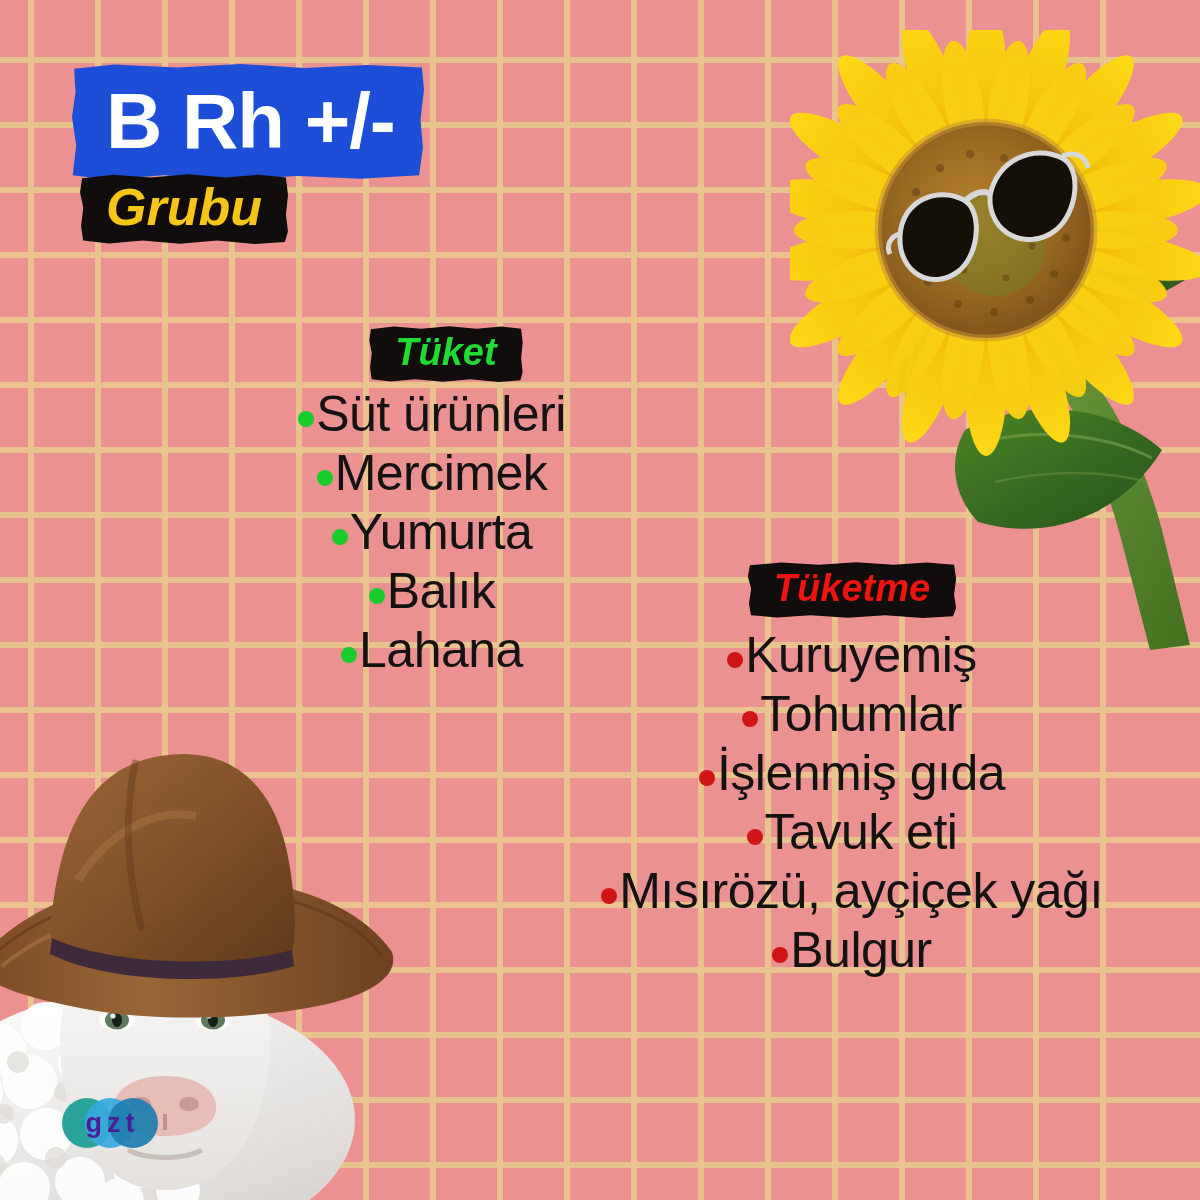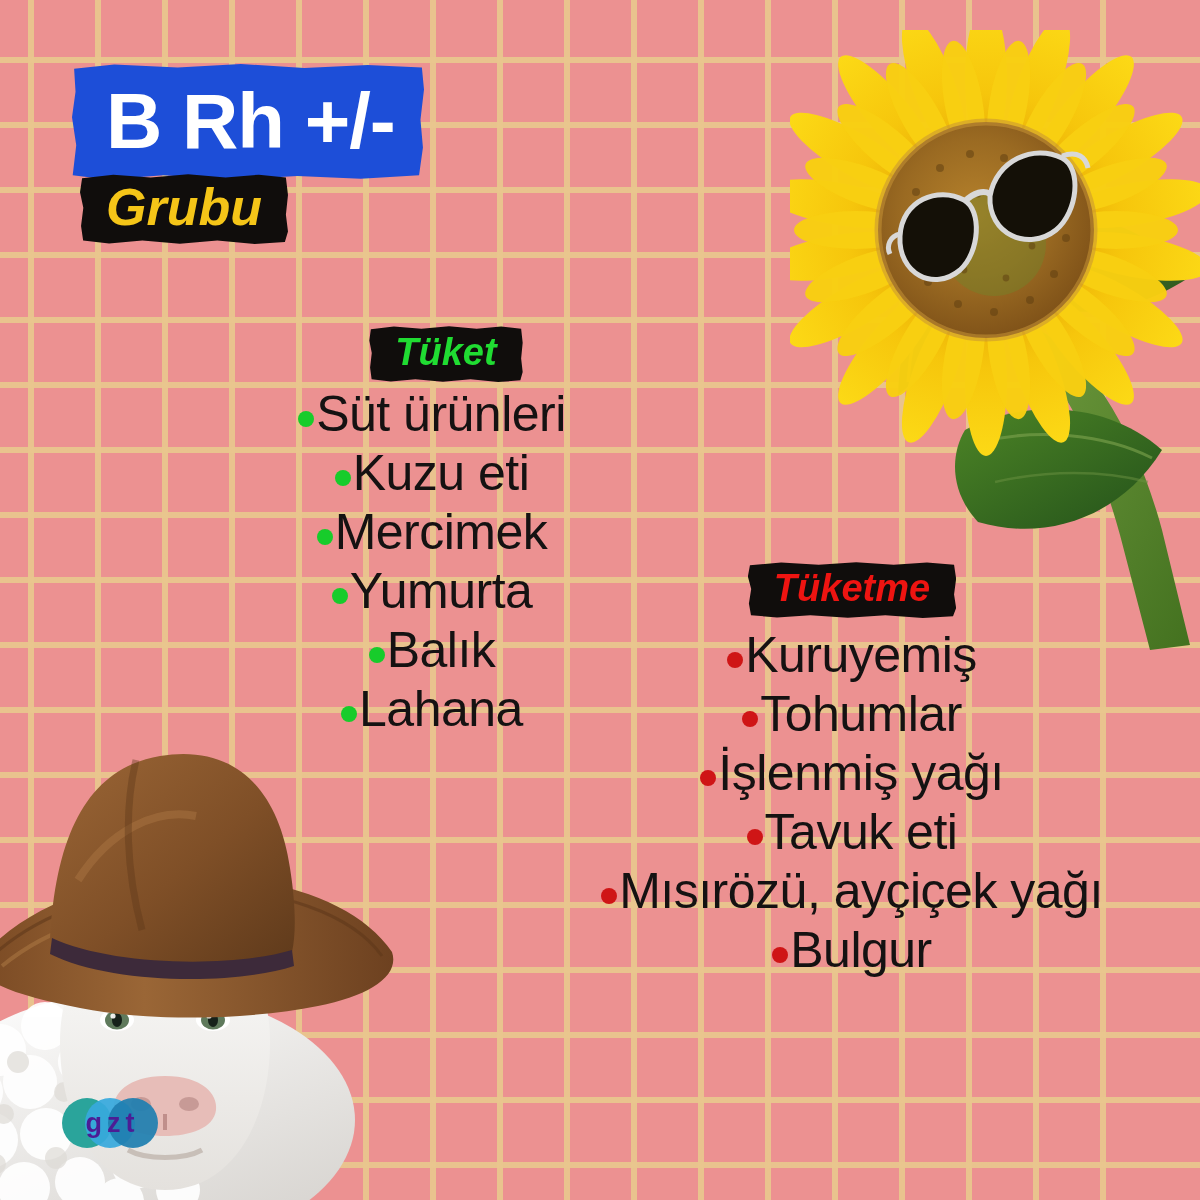--- a/index.html
+++ b/index.html
@@ -476,38 +476,37 @@
   </div>
 
   <div id="eat-section">
     <div id="eat-heading">
       <span class="black-tag">
         <span id="eat-heading-text" class="section-tag-text">Tüket</span>
       </span>
     </div>
     <ul id="eat-list" class="food-list">
       <li><span class="dot"></span><span>Süt ürünleri</span></li>
-      <li><span class="dot"></span><span>Kuzu eti</span></li>
       <li><span class="dot"></span><span>Mercimek</span></li>
       <li><span class="dot"></span><span>Yumurta</span></li>
       <li><span class="dot"></span><span>Balık</span></li>
       <li><span class="dot"></span><span>Lahana</span></li>
     </ul>
   </div>
 
   <div id="avoid-section">
     <div id="avoid-heading">
       <span class="black-tag">
         <span id="avoid-heading-text" class="section-tag-text">Tüketme</span>
       </span>
     </div>
     <ul id="avoid-list" class="food-list">
       <li><span class="dot"></span><span>Kuruyemiş</span></li>
       <li><span class="dot"></span><span>Tohumlar</span></li>
-      <li><span class="dot"></span><span>İşlenmiş yağı</span></li>
+      <li><span class="dot"></span><span>İşlenmiş gıda</span></li>
       <li><span class="dot"></span><span>Tavuk eti</span></li>
       <li><span class="dot"></span><span>Mısırözü, ayçiçek yağı</span></li>
       <li><span class="dot"></span><span>Bulgur</span></li>
     </ul>
   </div>
 
   <div id="gzt-logo">
     <div id="gzt-c1" class="lg-circ"></div>
     <div id="gzt-c2" class="lg-circ"></div>
     <div id="gzt-c3" class="lg-circ"></div>

